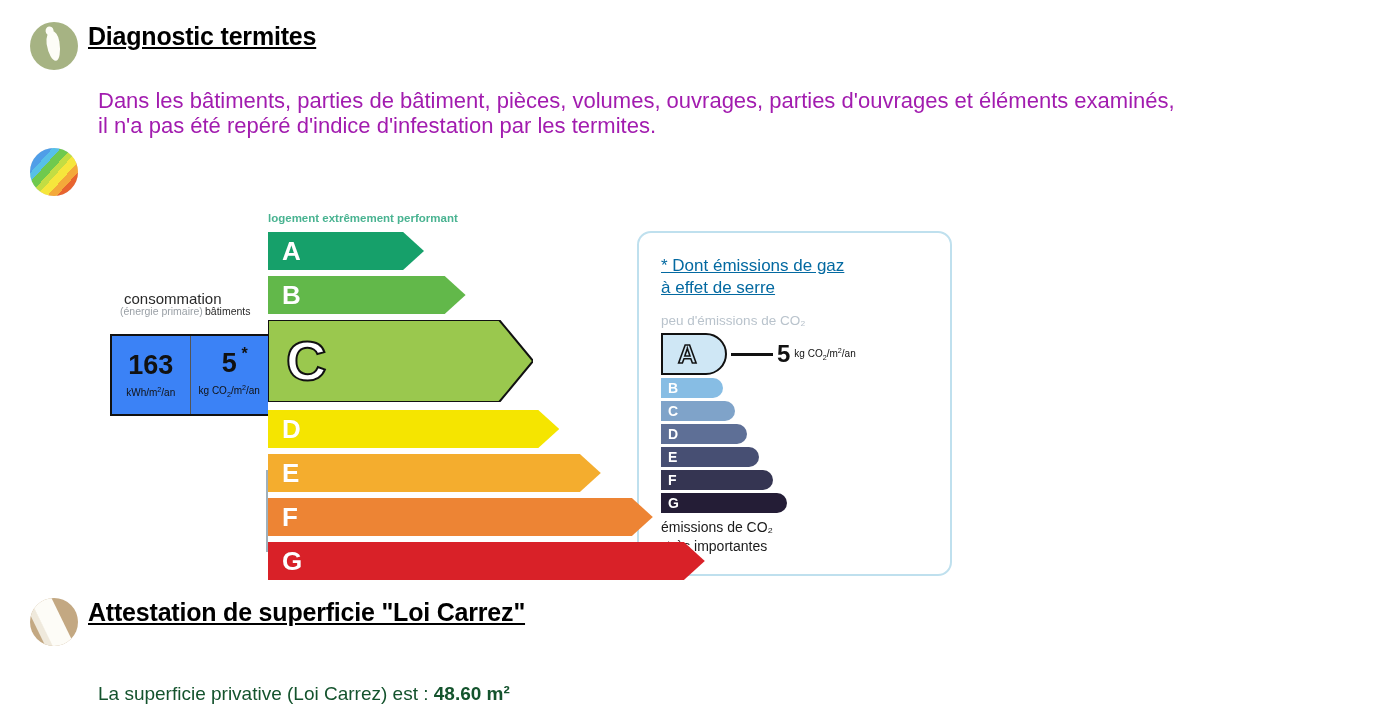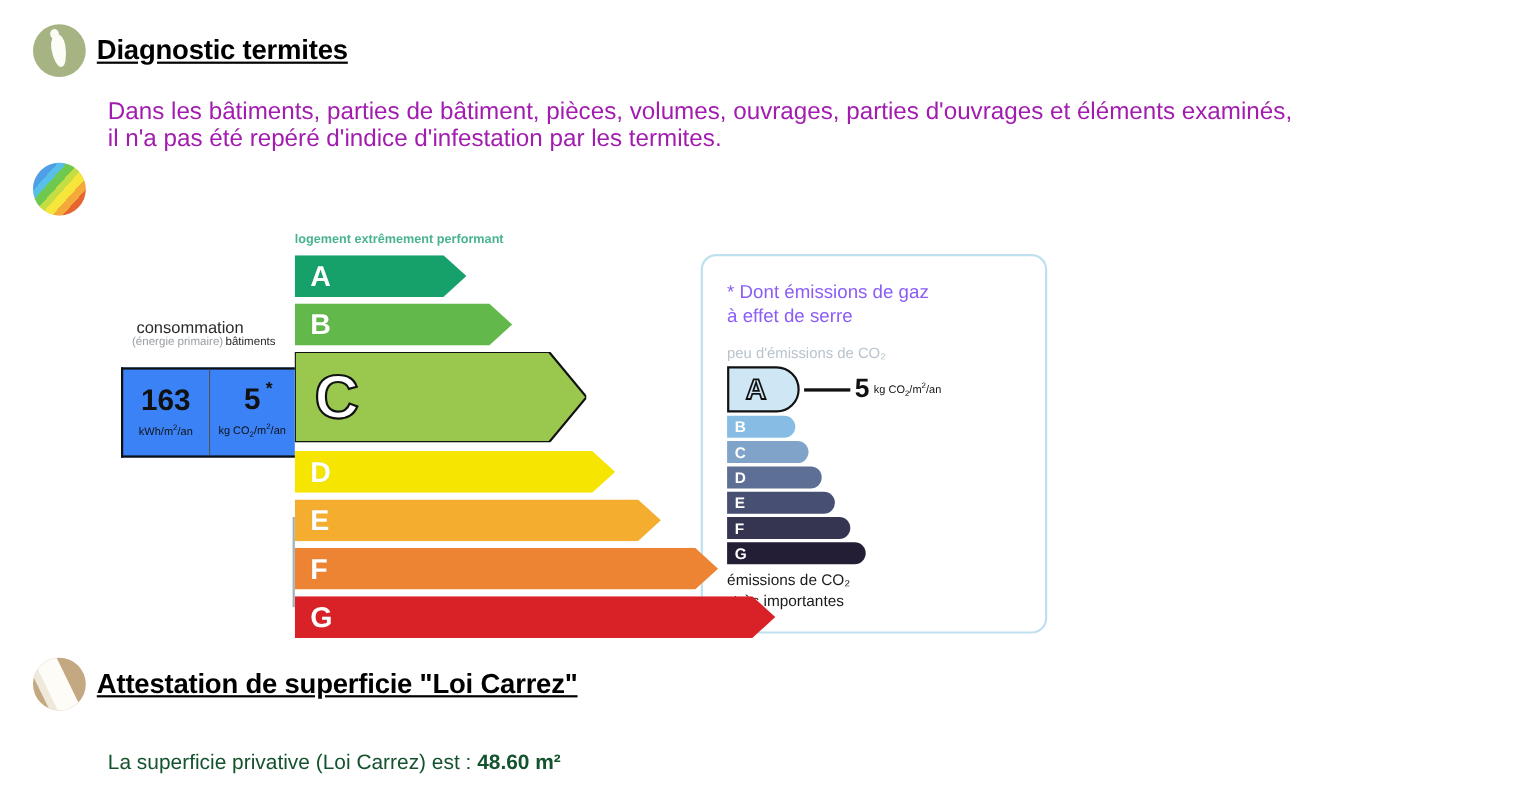--- a/index.html
+++ b/index.html
@@ -14,21 +14,20 @@
     position: relative;
     overflow: hidden;
   }
 
   
   .section {
     position: absolute;
   }
   .sec-head {
     display: flex;
-    align-items: center;
     gap: 10px;
   }
   .sec-icon {
     width: 48px;
     height: 48px;
     border-radius: 50%;
     flex: 0 0 48px;
     position: relative;
     overflow: hidden;
   }
@@ -282,23 +281,24 @@
     border: 2px solid #bfe0ee;
     border-radius: 14px;
     box-sizing: border-box;
     background: #ffffff;
   }
   .co2-title {
     position: absolute;
     left: 22px;
     top: 22px;
     font-size: 17px;
-    color: #8b5cf6;
+    color: #0369a1;
     line-height: 22px;
     white-space: nowrap;
+    text-decoration: underline;
   }
   .co2-sub {
     position: absolute;
     left: 22px;
     top: 80px;
     font-size: 13.5px;
     color: #b9c3cc;
     white-space: nowrap;
   }
   .co2-foot {

